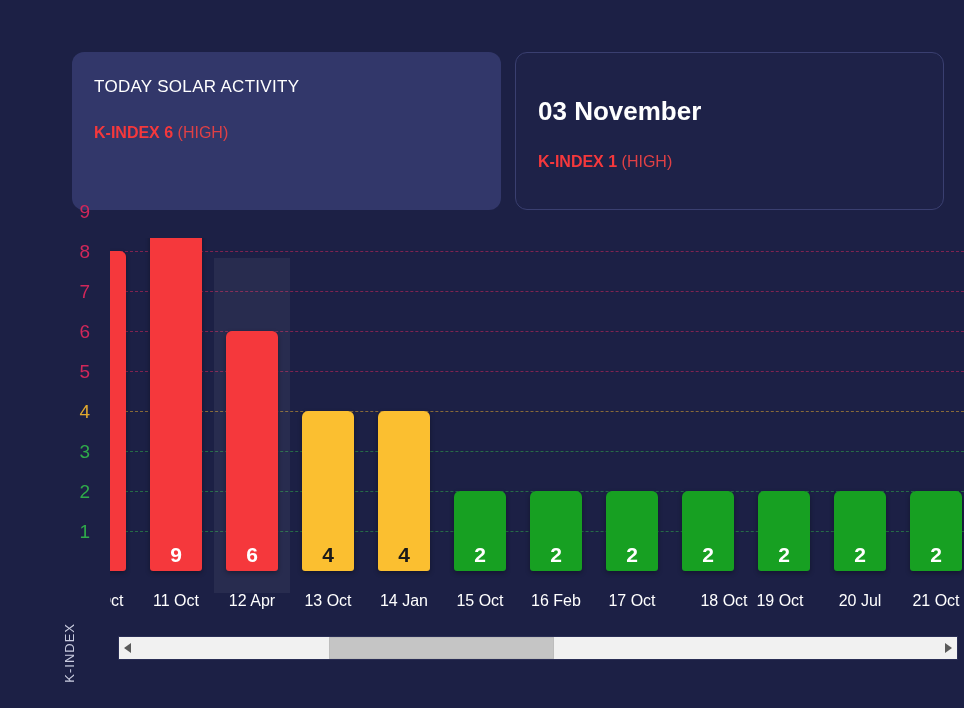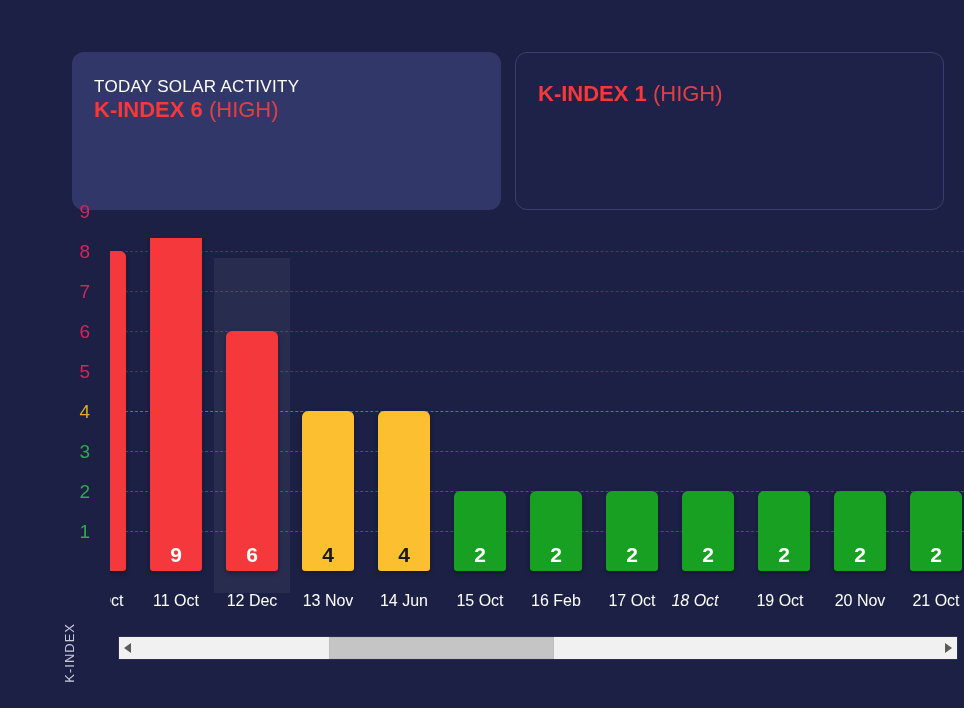--- a/index.html
+++ b/index.html
@@ -20,21 +20,21 @@
   }
   .card.filled { background: #32376a; }
   .card.outlined { background: #1e2248; border: 1px solid #3a3f70; }
   .card-title {
     font-size: 17px; color: #ffffff; letter-spacing: .3px;
     font-weight: 400; line-height: 1;
   }
   .card-date {
     margin-top: 19px; font-size: 26px; font-weight: bold; color: #ffffff; line-height: 1;
   }
-  .card-kline { margin-top: 4px; font-size: 22px; line-height: 1; }
+  .card-kline { margin-top: 30px; font-size: 16px; line-height: 1; }
   .card-kindex { font-weight: bold; color: #f5383c; }
   .card-level { color: #e04045; }
 
   
   .chart-area { position: absolute; left: 0; top: 238px; width: 964px; height: 470px; }
 
   .ylabels { position: absolute; left: 60px; top: 0; width: 40px; height: 340px; }
   .ylabel {
     position: absolute; right: 10px; font-size: 19px; font-weight: 500; line-height: 1;
     transform: translateY(-50%);
@@ -105,20 +105,21 @@
 
   <div class="cards">
     <div class="card filled">
       <div class="card-title">TODAY SOLAR ACTIVITY</div>
       <div class="card-kline">
         <span class="card-kindex">K-INDEX 6</span>
         <span class="card-level">(HIGH)</span>
       </div>
     </div>
     <div class="card outlined">
+      <div class="card-date">03 November</div>
       <div class="card-kline">
         <span class="card-kindex">K-INDEX 1</span>
         <span class="card-level">(HIGH)</span>
       </div>
     </div>
   </div>
 
   <div class="chart-area">
 
     <div class="ylabels" id="ylabels">
@@ -203,29 +204,29 @@
             <div class="bar" style="height: 80px; background: rgb(23, 160, 34);">
               <span class="bar-value" style="color: rgb(255, 255, 255);">2</span>
             </div>
           </div>
         </div>
     </div>
 
     <div class="xlabels" id="xlabels">
         <div class="xlabel" style="left: -48px;">10 Oct</div>
         <div class="xlabel" style="left: 28px;">11 Oct</div>
-        <div class="xlabel" style="left: 104px;">12 Dec</div>
-        <div class="xlabel" style="left: 180px;">13 Nov</div>
-        <div class="xlabel" style="left: 256px;">14 Jun</div>
+        <div class="xlabel" style="left: 104px;">12 Apr</div>
+        <div class="xlabel" style="left: 180px;">13 Oct</div>
+        <div class="xlabel" style="left: 256px;">14 Jan</div>
         <div class="xlabel" style="left: 332px;">15 Oct</div>
         <div class="xlabel" style="left: 408px;">16 Feb</div>
         <div class="xlabel" style="left: 484px;">17 Oct</div>
-        <div class="xlabel" style="left: 547px; font-style: italic;">18 Oct</div>
+        <div class="xlabel" style="left: 576px;">18 Oct</div>
         <div class="xlabel" style="left: 632px;">19 Oct</div>
-        <div class="xlabel" style="left: 712px;">20 Nov</div>
+        <div class="xlabel" style="left: 712px;">20 Jul</div>
         <div class="xlabel" style="left: 788px;">21 Oct</div>
       </div>
 
     <div class="axis-title">K-INDEX</div>
 
     <div class="scrollbar">
       <div class="sb-btn">
         <span class="sb-arrow left"></span>
       </div>
       <div class="sb-track">

